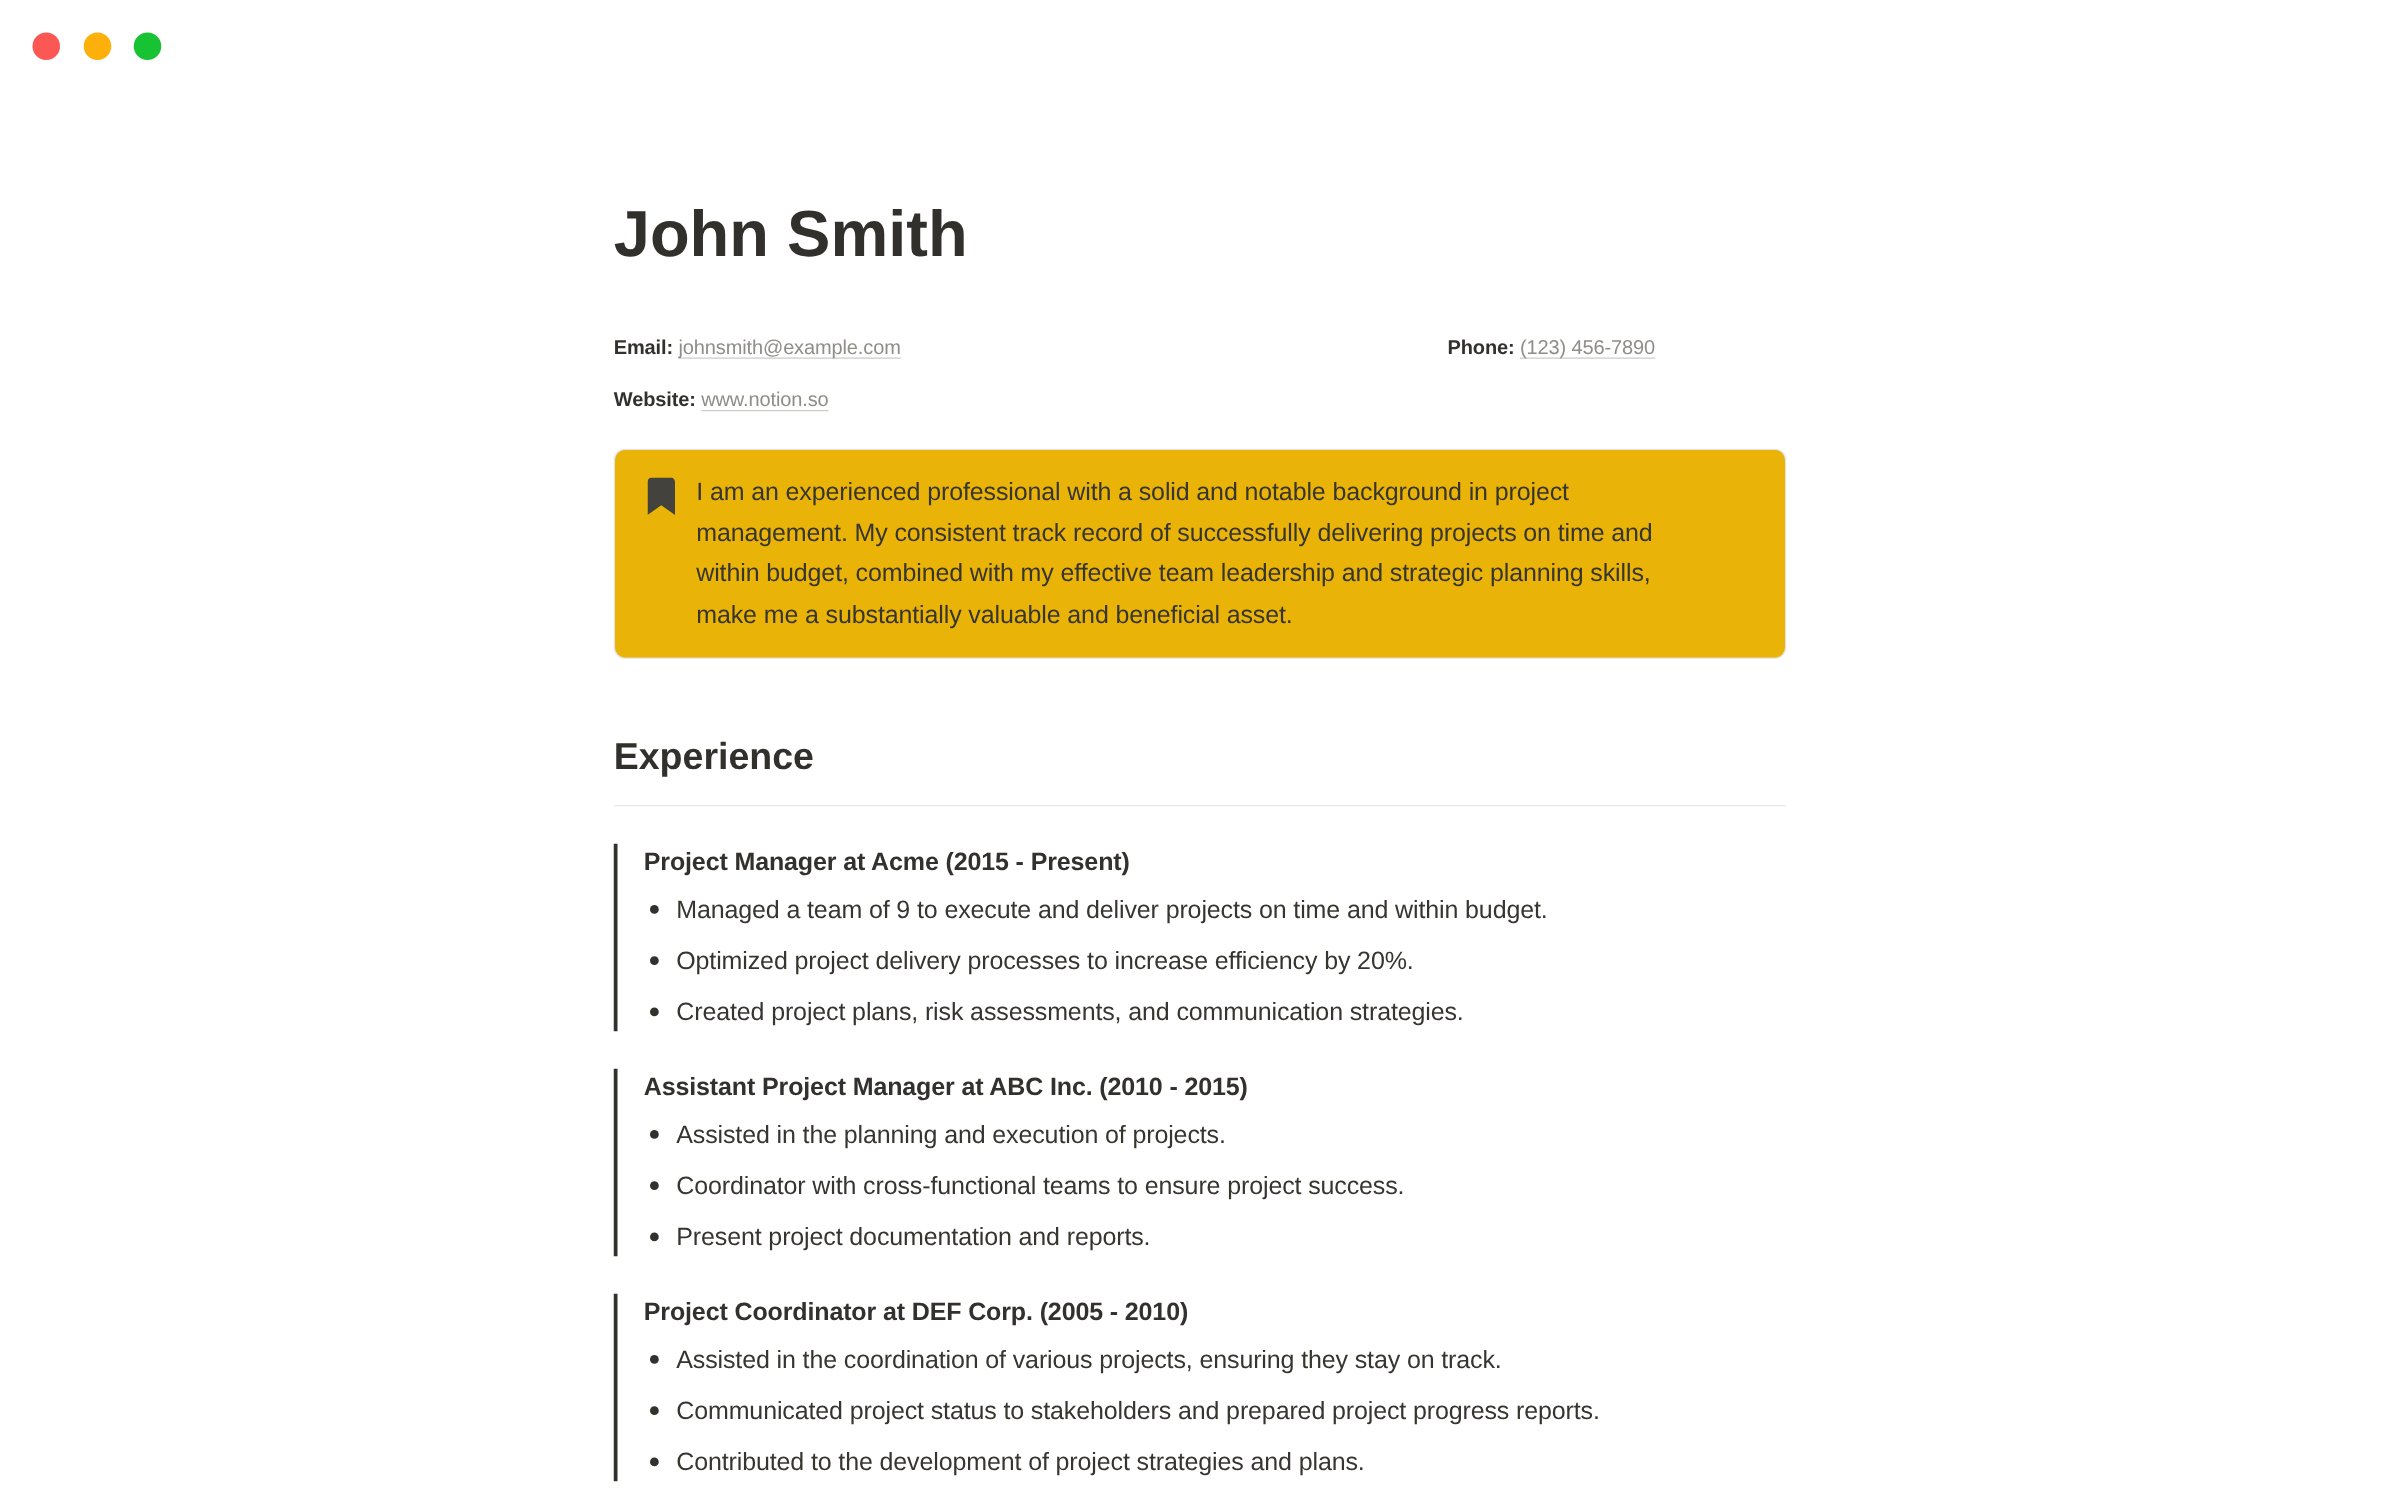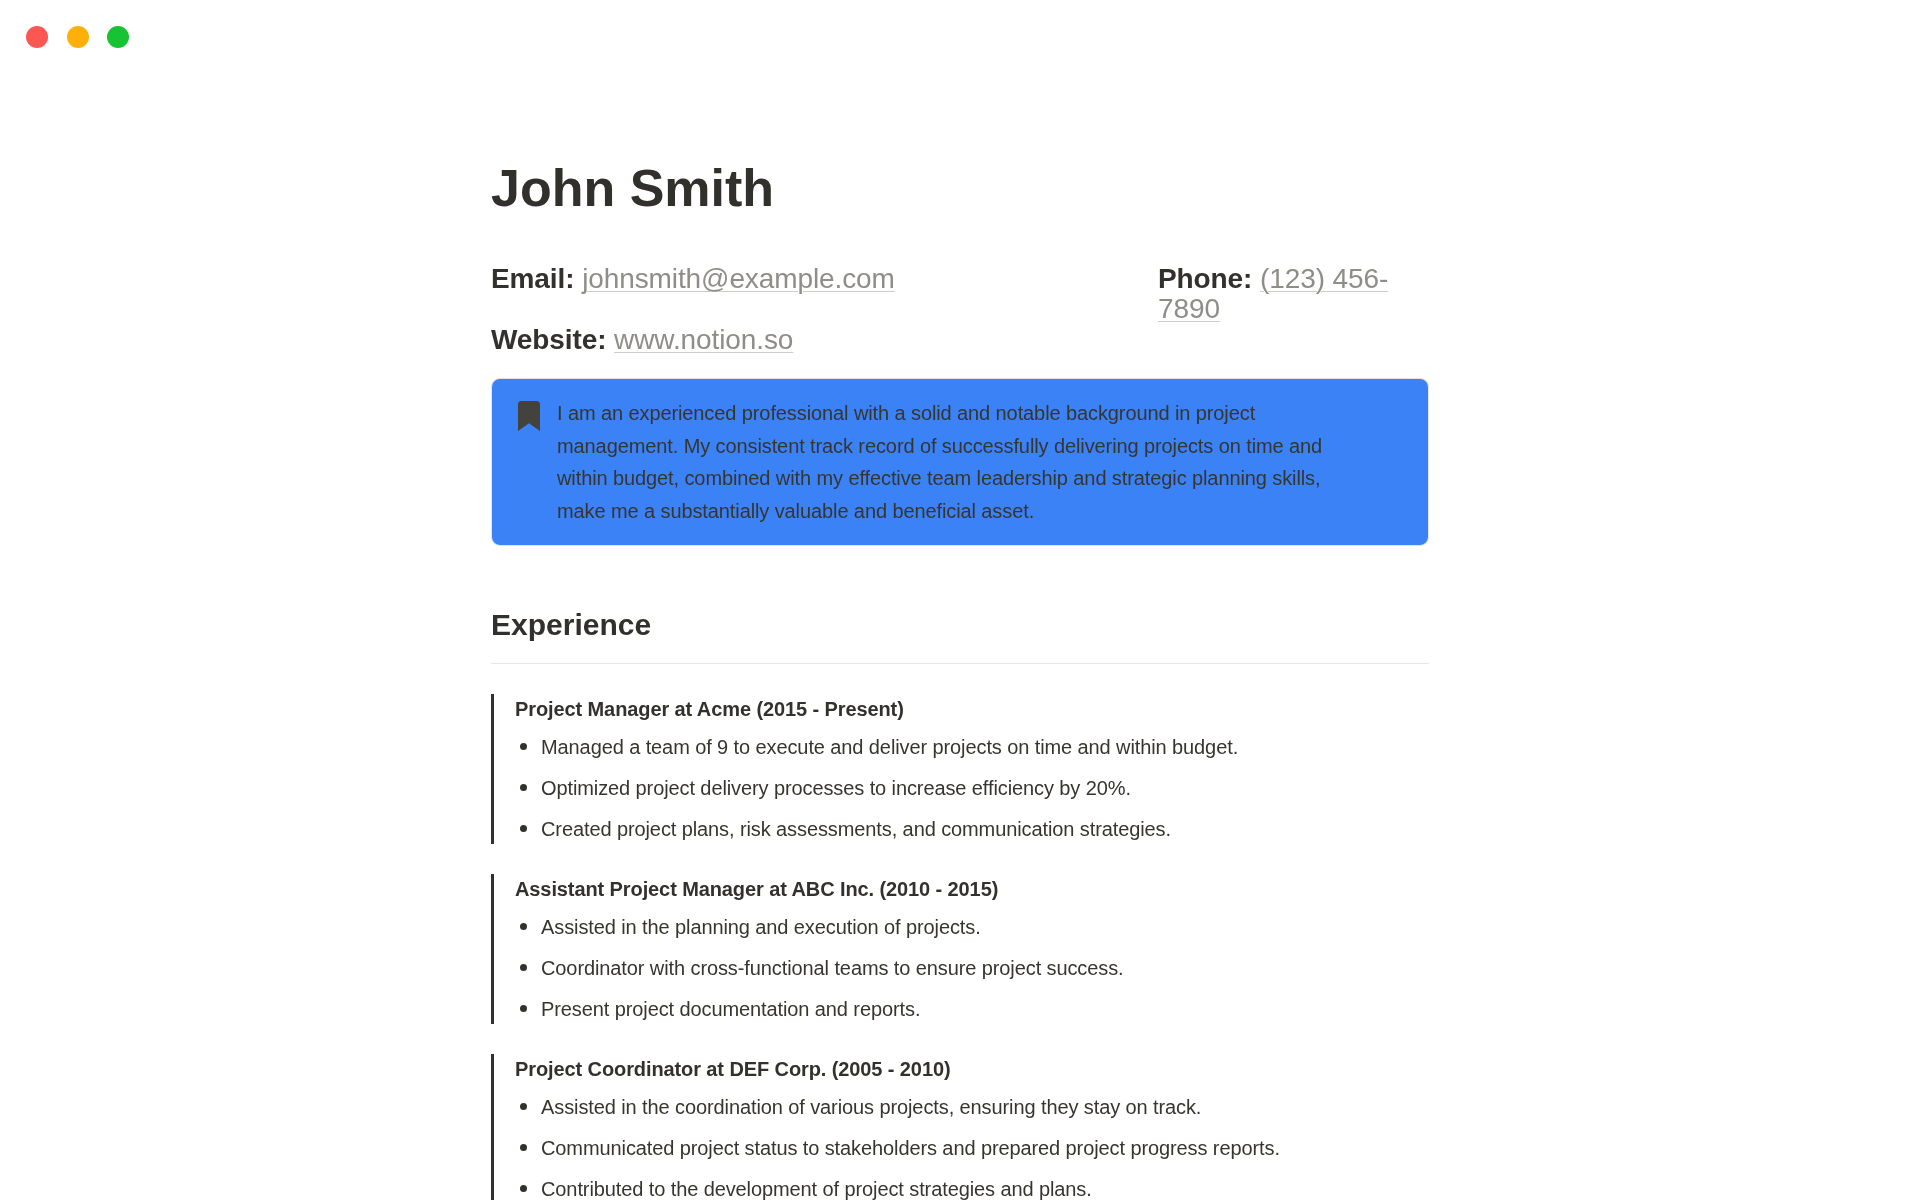--- a/index.html
+++ b/index.html
@@ -33,43 +33,43 @@
     font-size: 52px; line-height: 57px;
     font-weight: 700; color: #32302c;
     letter-spacing: 0;
   }
 
   
   .contact {
     margin-top: 47px;
     display: grid;
     grid-template-columns: 667px 1fr;
-    row-gap: 1px;
-    font-size: 28px; line-height: 30px;
+    row-gap: 12px;
+    font-size: 16px; line-height: 30px;
     letter-spacing: -0.1px;
   }
   .contact .label { font-weight: 700; color: #33312d; }
   .contact a {
     color: #8f8d88;
     text-decoration: underline;
     text-decoration-color: #cdccc9;
     text-decoration-thickness: 1px;
     text-underline-offset: 3px;
     cursor: pointer;
   }
   .contact .plain { color: #373530; }
 
   
   .callout {
     margin-top: 23px;
     border: 1px solid #e5e4e2;
     border-radius: 9px;
     padding: 18px 24px 18px 26px;
     display: flex; align-items: flex-start;
-    background: #3b82f6;
+    background: #eab308;
   }
   .callout-icon { width: 22px; height: 30px; margin: 4px 17px 0 0; flex: none; }
   .callout-icon svg { display: block; width: 22px; height: 30px; fill: #44423d; }
   .callout-text { font-size: 20px; line-height: 32.5px; letter-spacing: -0.1px; color: #373530; }
 
   
   .section-heading {
     margin: 60px 0 0;
     font-size: 30px; line-height: 38px;
     font-weight: 700; color: #32302c;

